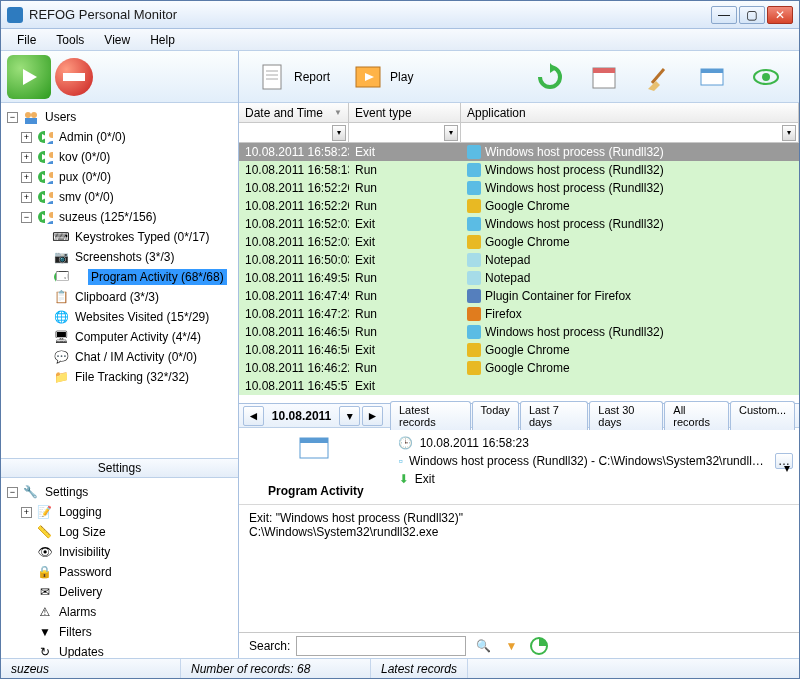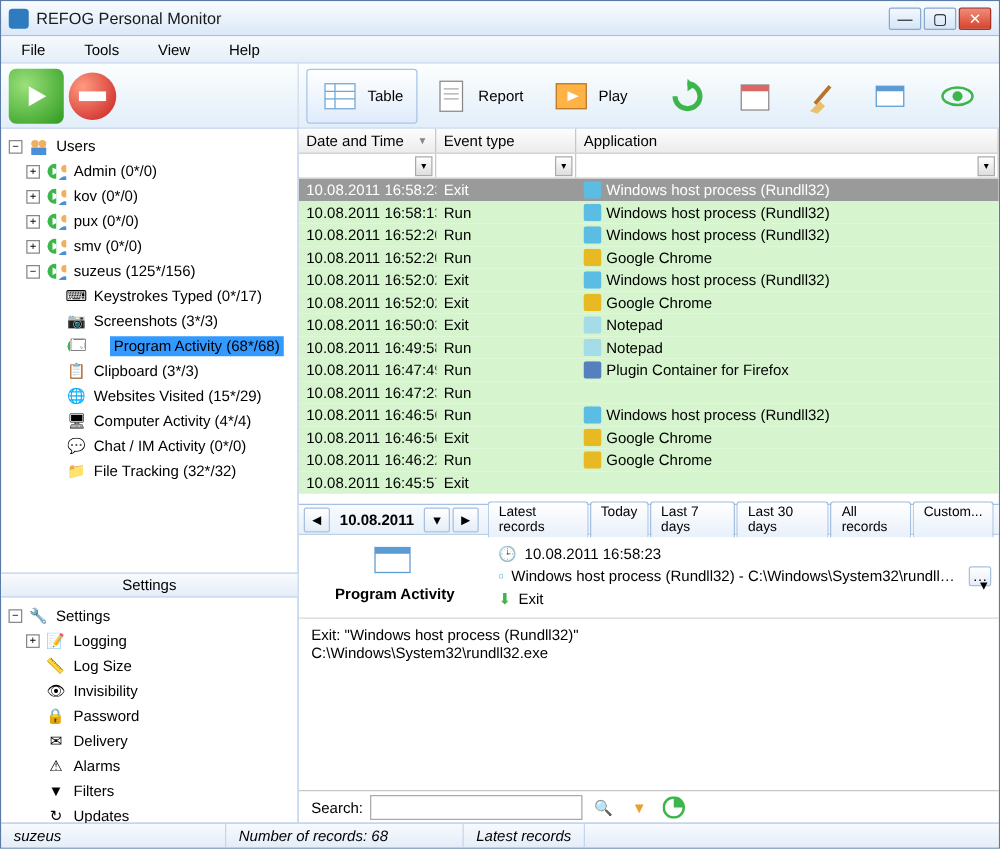--- a/index.html
+++ b/index.html
@@ -4,21 +4,21 @@
 <style>
 * { box-sizing: border-box; margin: 0; padding: 0; font-family: "Segoe UI", Tahoma, sans-serif; font-size: 12px; }
 html, body { width: 800px; height: 679px; overflow: hidden; background: #d8e5f3; }
 .window { width: 800px; height: 679px; border: 1px solid #5a7ba8; background: linear-gradient(#eaf2fb, #d3e3f5); display: flex; flex-direction: column; }
 .titlebar { height: 28px; background: linear-gradient(#f9fcff, #dbe8f8); display: flex; align-items: center; padding: 0 6px; border-bottom: 1px solid #a8c0e0; }
 .title-icon { width: 16px; height: 16px; background: #2e7bbf; border-radius: 3px; margin-right: 6px; }
 .title-text { flex: 1; color: #1a1a1a; font-size: 13px; }
 .win-btns { display: flex; gap: 2px; }
 .win-btn { width: 26px; height: 18px; border: 1px solid #8aa7cc; background: linear-gradient(#f3f8ff,#d5e5f7); border-radius: 2px; display: flex; align-items: center; justify-content: center; cursor: pointer; }
 .win-btn.close { background: linear-gradient(#f18b7a,#d6442a); border-color: #a83220; color: #fff; }
-.menubar { height: 22px; background: linear-gradient(#f7fafe,#e4edf8); display: flex; align-items: center; padding: 0 8px; gap: 15px; border-bottom: 1px solid #bcd0e8; }
+.menubar { height: 22px; background: linear-gradient(#f7fafe,#e4edf8); display: flex; align-items: center; padding: 0 8px; gap: 4px; border-bottom: 1px solid #bcd0e8; }
 .menu-item { padding: 2px 8px; cursor: pointer; }
 .content { flex: 1; display: flex; min-height: 0; }
 .leftpane { width: 238px; display: flex; flex-direction: column; border-right: 1px solid #a8c0e0; background: #fff; }
 .toolbar-left { height: 52px; background: linear-gradient(#fbfefe,#e2eefa); border-bottom: 1px solid #bcd0e8; display: flex; align-items: center; padding: 0 6px; gap: 4px; }
 .big-play { width: 44px; height: 44px; border-radius: 6px; background: radial-gradient(circle at 30% 30%, #9be07a, #2d9b1f); display: flex; align-items: center; justify-content: center; cursor: pointer; }
 .big-stop { width: 38px; height: 38px; border-radius: 19px; background: radial-gradient(circle at 30% 30%, #ff9a80, #c81e1e); display: flex; align-items: center; justify-content: center; cursor: pointer; }
 .tree { flex: 1; overflow-y: auto; padding: 4px 2px; font-size: 12px; }
 .tree-row { display: flex; align-items: center; height: 20px; padding-left: 4px; cursor: pointer; white-space: nowrap; }
 .tree-exp { width: 11px; height: 11px; border: 1px solid #888; background: #fff; display: inline-flex; align-items: center; justify-content: center; font-size: 9px; line-height: 1; margin-right: 2px; cursor: pointer; }
 .tree-icon { width: 16px; height: 16px; margin: 0 3px; display: inline-flex; align-items: center; justify-content: center; }
@@ -48,21 +48,21 @@
 .td1 { width: 110px; } .td2 { width: 112px; } .td3 { flex: 1; }
 .app-icon { width: 14px; height: 14px; border-radius: 2px; flex-shrink: 0; }
 
 .datebar { height: 24px; background: linear-gradient(#f8fbff,#e8f0fa); border-bottom: 1px solid #bcd0e8; display: flex; align-items: center; padding: 0 4px; gap: 2px; }
 .nav-btn { width: 22px; height: 20px; border: 1px solid #a8c0e0; background: linear-gradient(#fff,#e4edf8); display: flex; align-items: center; justify-content: center; cursor: pointer; border-radius: 2px; }
 .date-txt { padding: 0 6px; font-weight: bold; }
 .tab { padding: 2px 8px; border: 1px solid #a8c0e0; border-bottom: none; background: linear-gradient(#fff,#e8f0fa); cursor: pointer; border-radius: 3px 3px 0 0; margin-left: 1px; font-size: 11px; }
 
 .detail { flex: 1; display: flex; flex-direction: column; min-height: 0; }
 .detail-head { display: flex; padding: 6px; gap: 12px; border-bottom: 1px solid #d8d8d8; }
-.detail-left { width: 150px; display: flex; flex-direction: column; align-items: center; gap: 4px; }
+.detail-left { width: 150px; display: flex; flex-direction: column; align-items: center; gap: 20px; }
 .detail-rows { flex: 1; }
 .detail-row { display: flex; align-items: center; gap: 6px; height: 18px; }
 .detail-body { flex: 1; padding: 6px 10px; font-size: 13px; overflow: auto; }
 .searchbar { height: 26px; border-top: 1px solid #c8c8c8; display: flex; align-items: center; padding: 0 10px; gap: 6px; }
 .searchbar input { width: 170px; height: 20px; border: 1px solid #aaa; padding: 0 4px; }
 .sicon { width: 22px; height: 20px; display: flex; align-items: center; justify-content: center; cursor: pointer; }
 
 .statusbar { height: 20px; background: linear-gradient(#f7fafe,#e4edf8); border-top: 1px solid #bcd0e8; display: flex; align-items: center; font-style: italic; }
 .statusbar .cell { padding: 0 10px; border-right: 1px solid #c5d6ec; height: 100%; display: flex; align-items: center; }
 
@@ -342,31 +342,20 @@
             <span class="tree-icon">
               <span>↻</span>
             </span>
             <span class="tree-label">Updates</span>
           </div>
         </div>
     </div>
 
     <div class="rightpane">
       <div class="toolbar-right">
-        <div class="tbtn active">
-          <div class="ticon">
-              <svg width="28" height="28">
-                <rect x="2" y="4" width="24" height="20" fill="#fff" stroke="#6fa6d8"></rect>
-                <line x1="2" y1="10" x2="26" y2="10" stroke="#6fa6d8"></line>
-                <line x1="2" y1="16" x2="26" y2="16" stroke="#6fa6d8"></line>
-                <line x1="10" y1="4" x2="10" y2="24" stroke="#6fa6d8"></line>
-              </svg>
-            </div>
-          <span>Table</span>
-        </div>
         <div class="tbtn">
           <div class="ticon">
               <svg width="28" height="28">
                 <rect x="5" y="2" width="18" height="24" fill="#fff" stroke="#888"></rect>
                 <line x1="8" y1="8" x2="20" y2="8" stroke="#aaa"></line>
                 <line x1="8" y1="12" x2="20" y2="12" stroke="#aaa"></line>
                 <line x1="8" y1="16" x2="20" y2="16" stroke="#aaa"></line>
               </svg>
             </div>
           <span>Report</span>
@@ -485,20 +474,21 @@
               <div class="td td3"><span class="app-icon" style="background:#a6dce8"></span>Notepad</div>
             </div>
             <div class="trow green">
               <div class="td td1">10.08.2011 16:47:49</div>
               <div class="td td2">Run</div>
               <div class="td td3"><span class="app-icon" style="background:#557fbd"></span>Plugin Container for Firefox</div>
             </div>
             <div class="trow green">
               <div class="td td1">10.08.2011 16:47:23</div>
               <div class="td td2">Run</div>
+              <div class="td td3"><span class="app-icon" style="background:#e07c1e"></span>Firefox</div>
             </div>
             <div class="trow green">
               <div class="td td1">10.08.2011 16:46:56</div>
               <div class="td td2">Run</div>
               <div class="td td3"><span class="app-icon" style="background:#5bbce4"></span>Windows host process (Rundll32)</div>
             </div>
             <div class="trow green">
               <div class="td td1">10.08.2011 16:46:56</div>
               <div class="td td2">Exit</div>
               <div class="td td3"><span class="app-icon" style="background:#e8b923"></span>Google Chrome</div>

